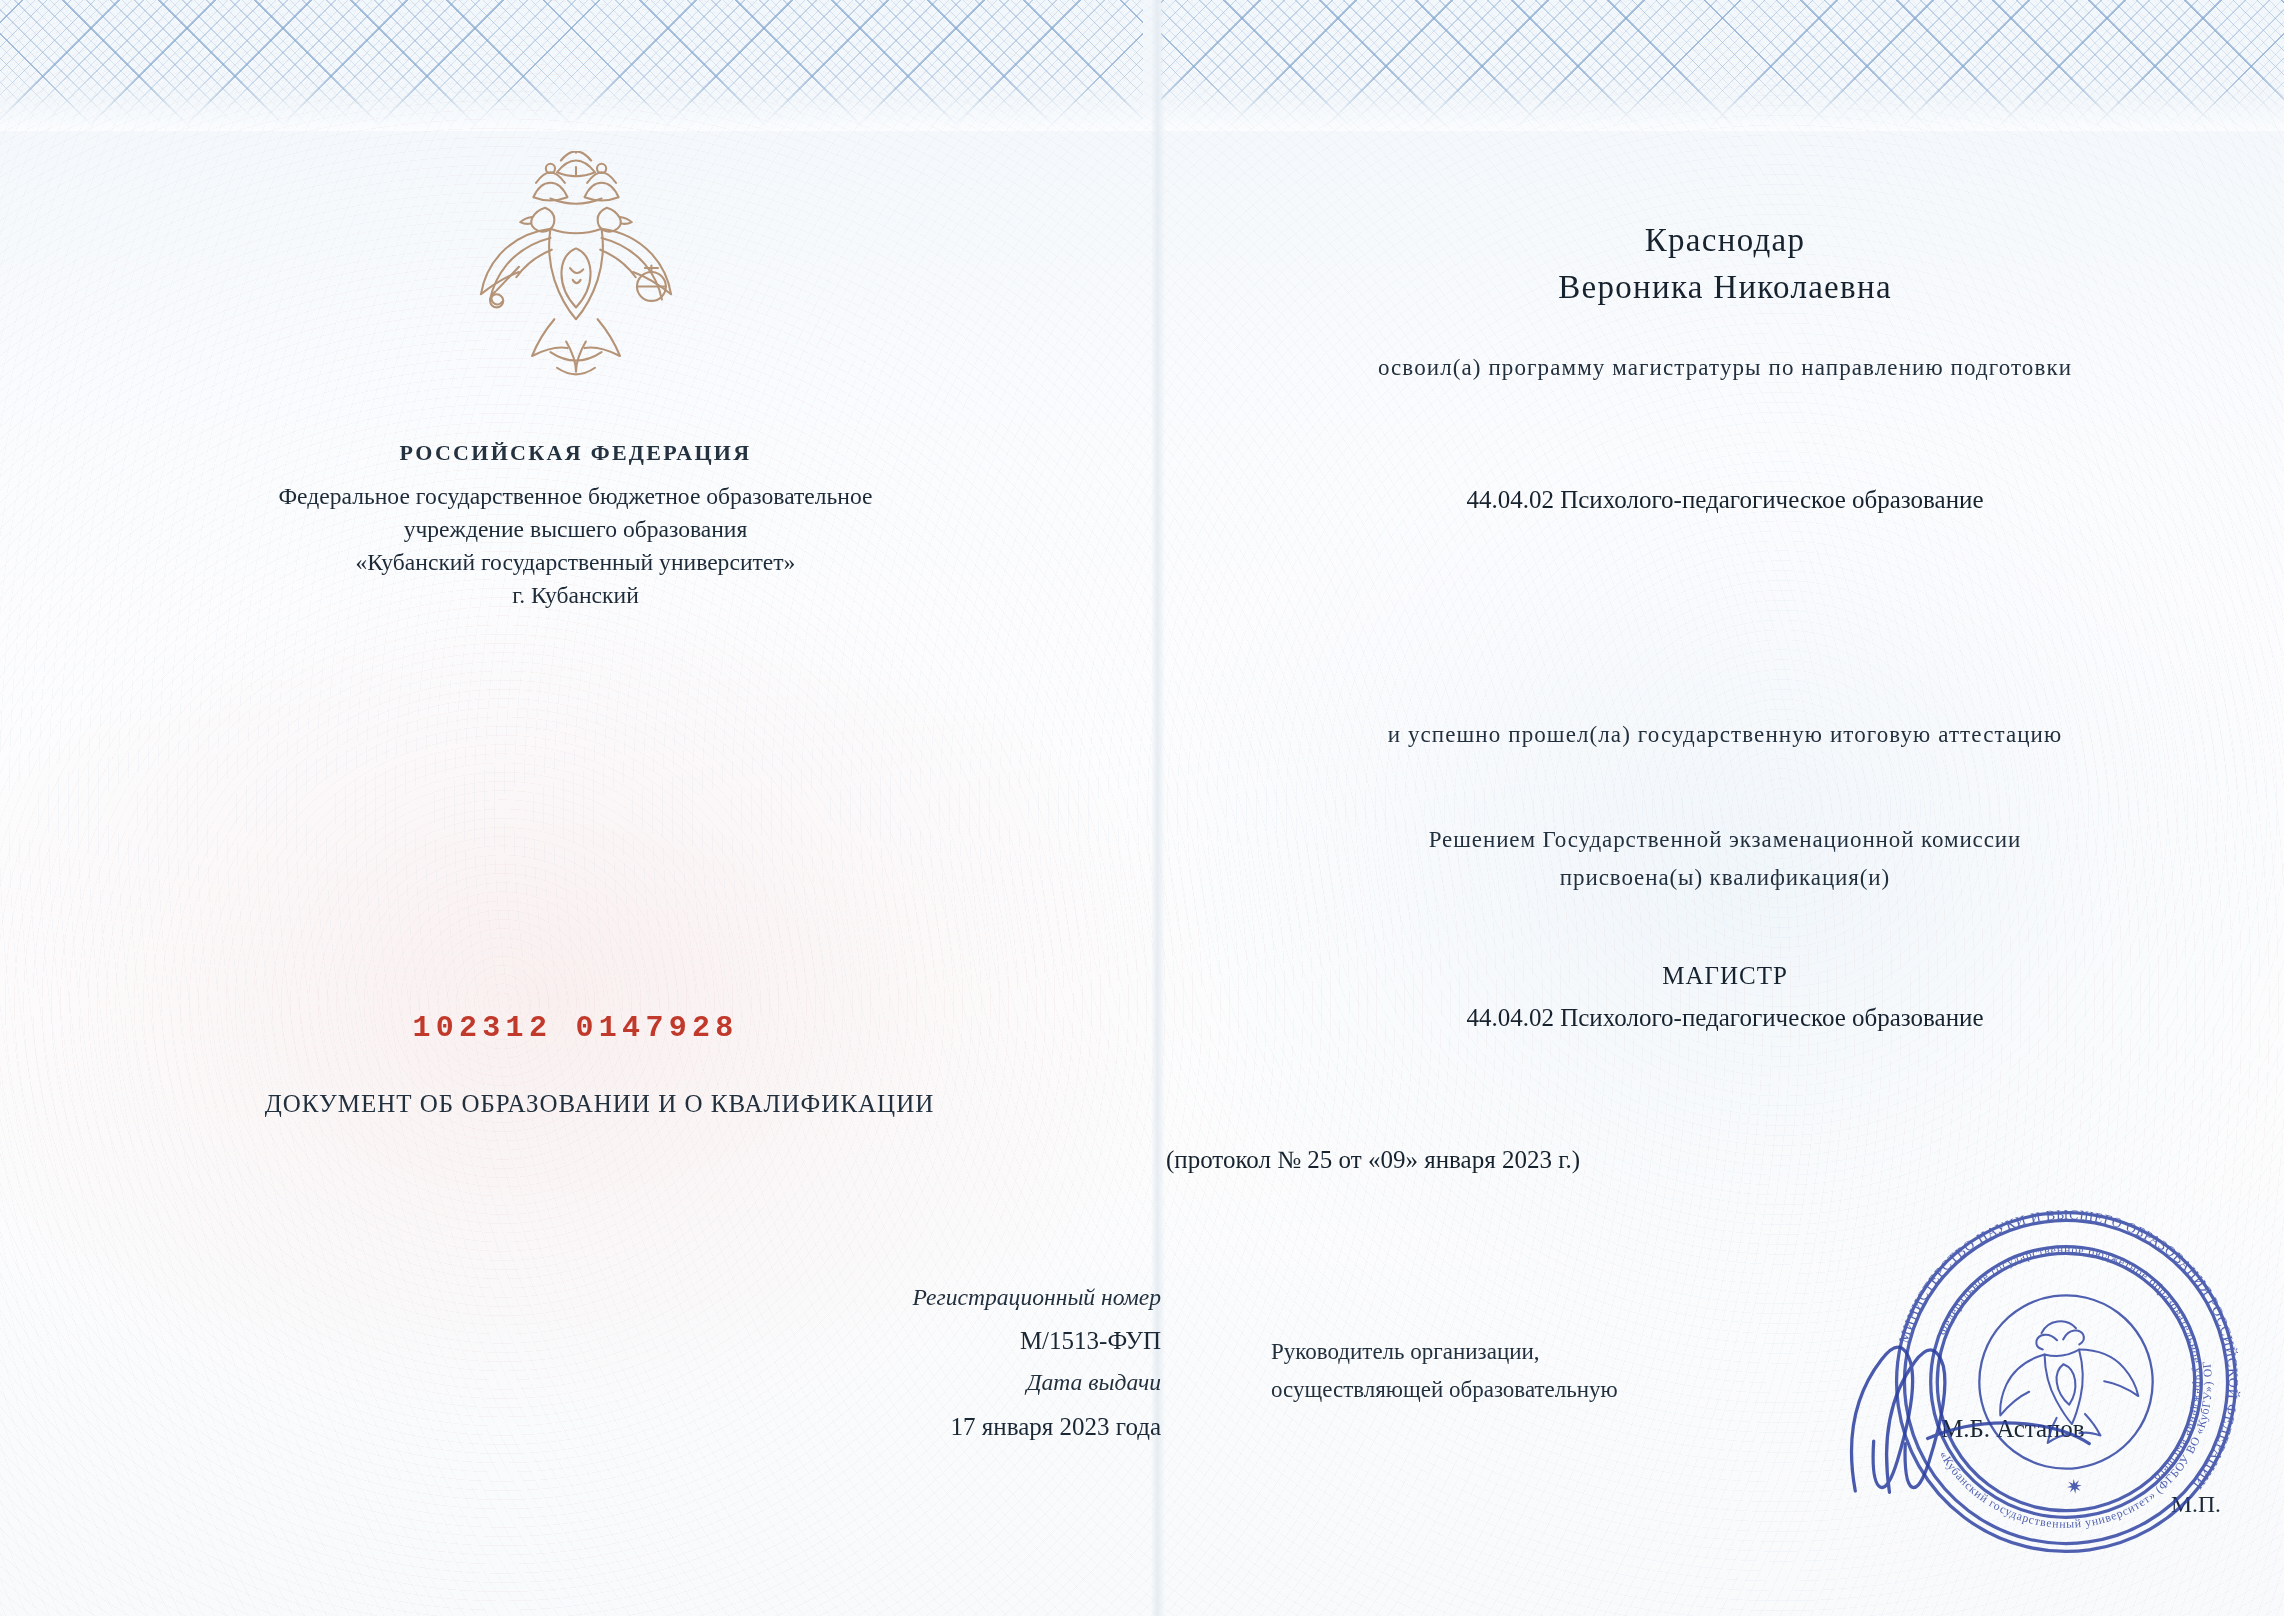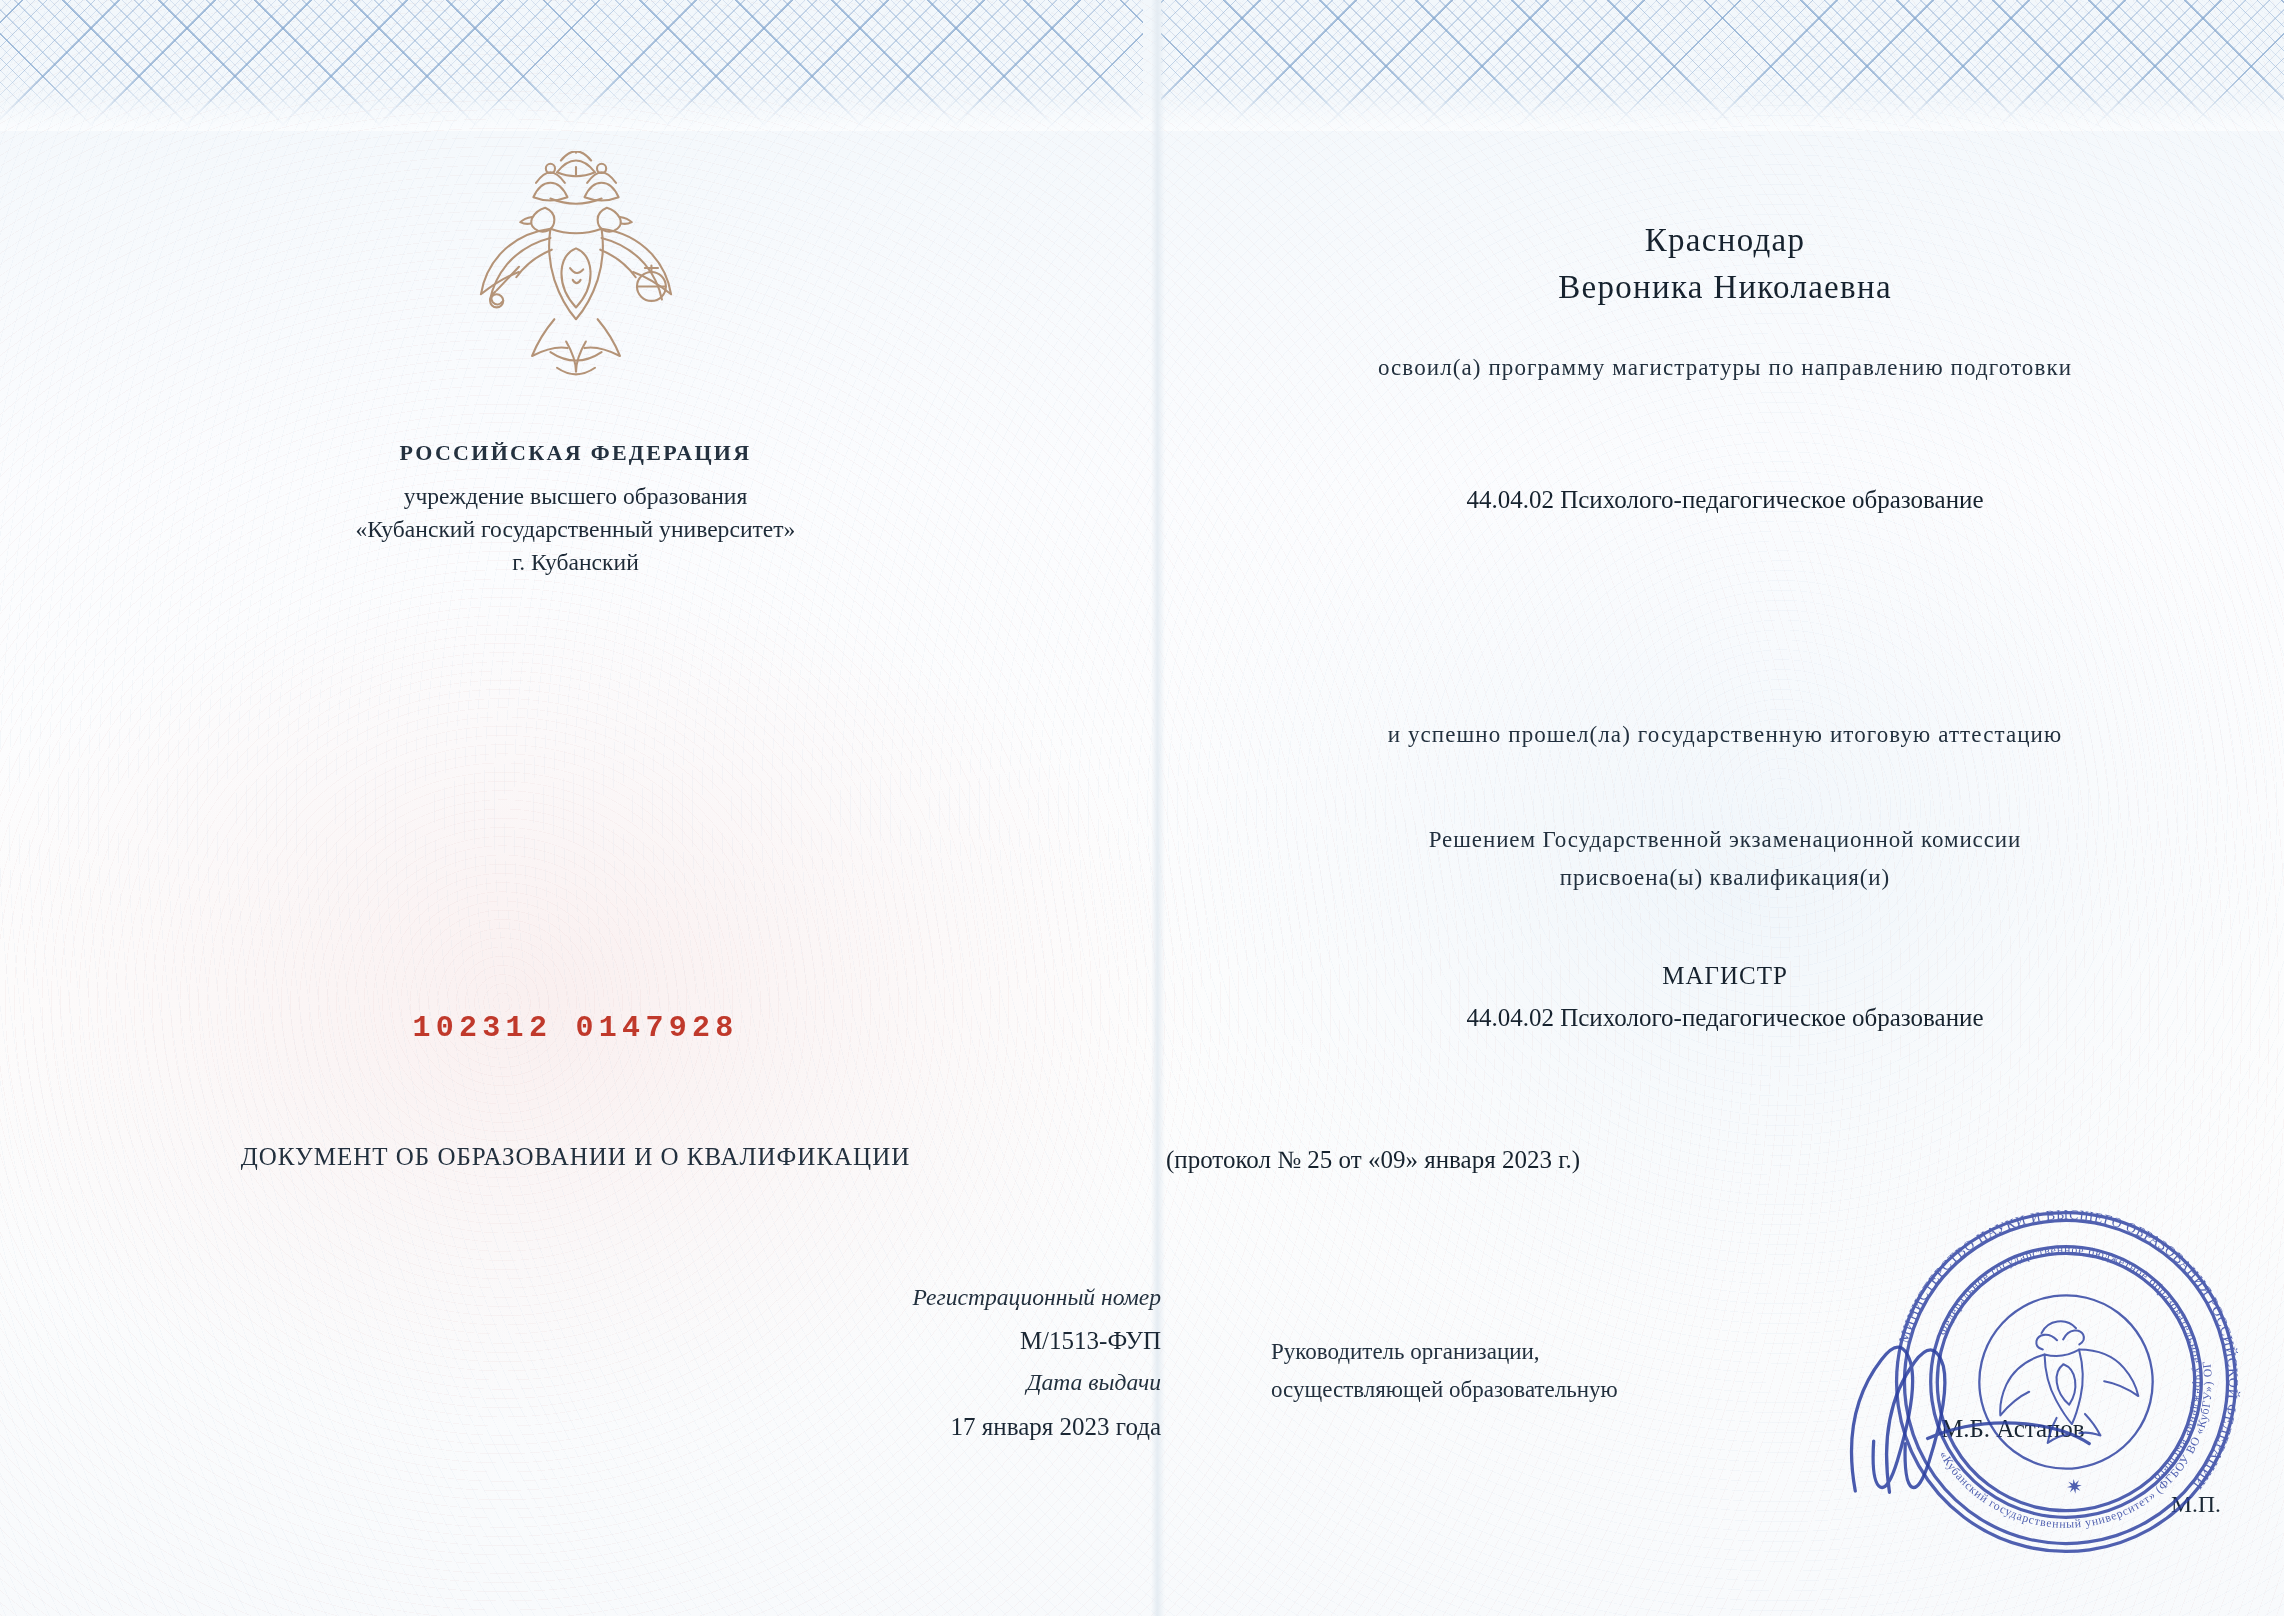--- a/index.html
+++ b/index.html
@@ -161,27 +161,28 @@
     text-align: center;
     font-family: "Liberation Mono", monospace;
     font-size: 30px;
     letter-spacing: 5.3px;
     color: #c0392b;
     font-weight: 700;
   }
 
   .doc-kind {
     position: absolute;
-    top: 1143px;
+    top: 1090px;
     left: 0;
     width: 100%;
     text-align: center;
     font-size: 25px;
     letter-spacing: 1px;
     color: #22303e;
+    padding-left: 24px;
   }
 
   .reg-block {
     position: absolute;
     top: 1284px;
     left: 10px;
     width: 100%;
     text-align: right;
   }
   .reg-label {
@@ -407,20 +408,21 @@
           <path d="M248 256 q22 26 34 56 q-32-16 -54-12"></path>
           <path d="M200 290 q15 26 15 46 q0-20 15-46"></path>
           <path d="M176 306 q39 26 78 0"></path>
           <path d="M186 330 q29 20 58 0"></path>
         </g>
       </svg>
     </div>
 
     <div class="fed-block">
       <div class="fed-country">РОССИЙСКАЯ ФЕДЕРАЦИЯ</div>
+      <div class="fed-name">Федеральное государственное бюджетное образовательное</div>
       <div class="fed-name">учреждение высшего образования</div>
       <div class="fed-name">«Кубанский государственный университет»</div>
       <div class="fed-city">г. Кубанский</div>
     </div>
 
 
     <div class="serial">102312  0147928</div>
 
     <div class="doc-kind">ДОКУМЕНТ ОБ ОБРАЗОВАНИИ И О КВАЛИФИКАЦИИ</div>
 

